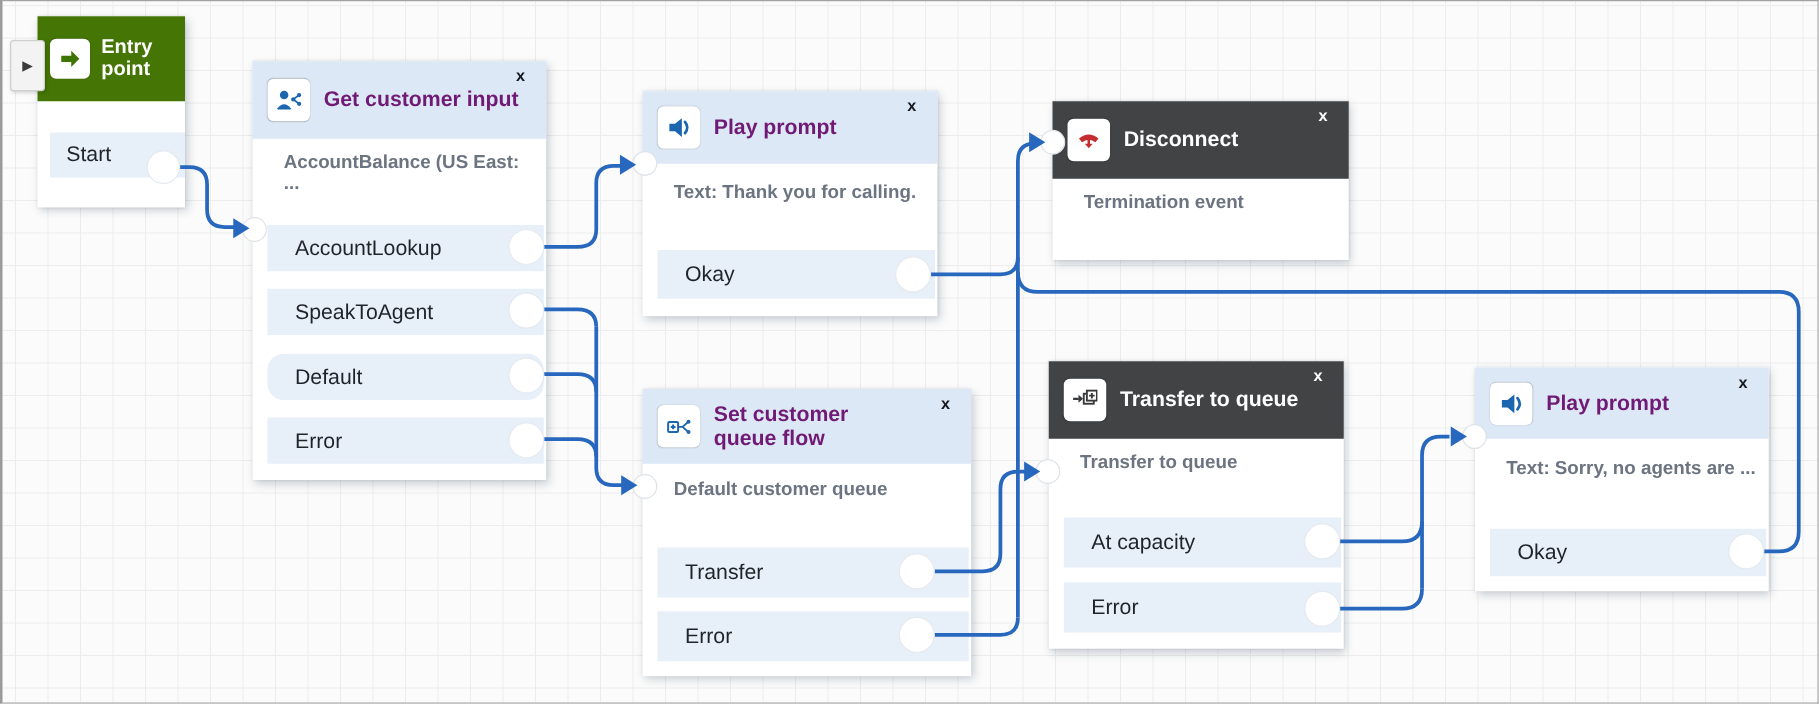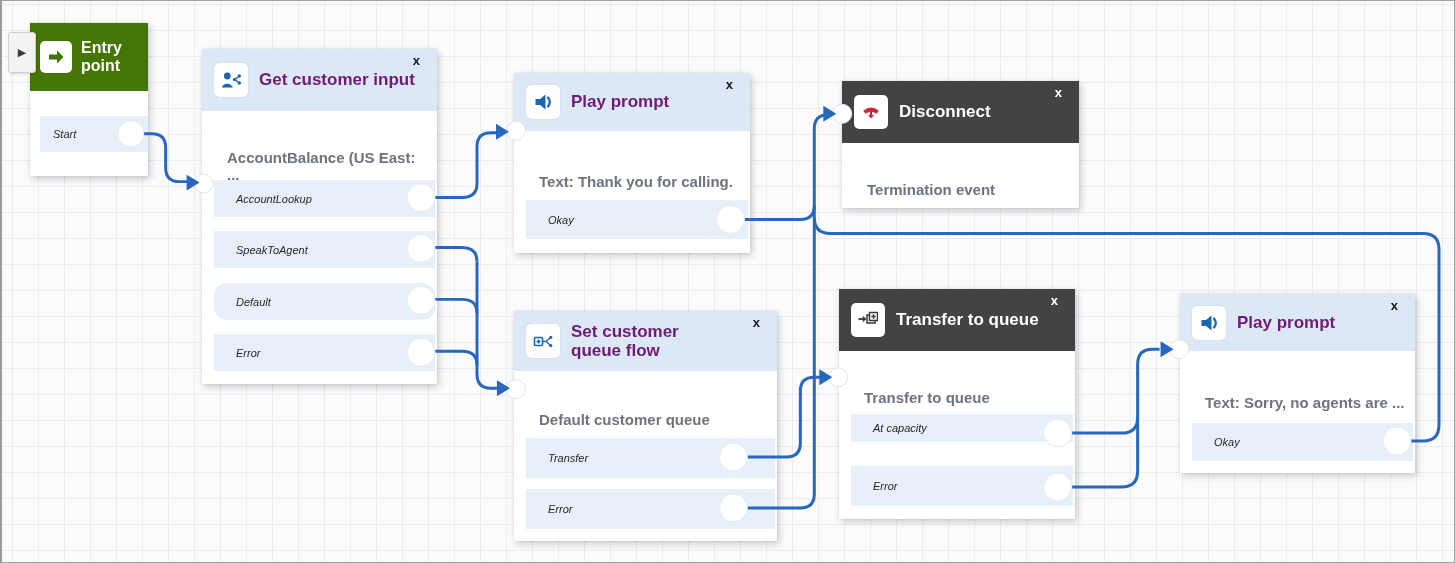--- a/index.html
+++ b/index.html
@@ -33,47 +33,47 @@
   .node-title.wrap{white-space:normal;}
   .header-dark .node-title, .header-green .node-title{color:#fff;}
   .header-green .node-title{font-size:16px;}
   .close-x{
     position:absolute; top:5px; right:17px; font-size:13px; font-weight:bold;
     color:#16191f; cursor:pointer; line-height:1;
   }
   .header-dark-x{color:#fff;}
   .node-desc{
     position:absolute; left:25px; right:10px; top:72px;
-    font-size:15px; font-weight:bold; color:#6b7480;margin-top:28px;
+    font-size:15px; font-weight:bold; color:#6b7480;
   }
   .out-row{
     position:absolute; left:12px; right:2px; height:38px; background:#e7eff8;
     display:flex; align-items:center; padding-left:22px;
-    font-size:11px; color:#1f242a;font-style:italic;
+    font-size:17px; color:#1f242a;
   }
   .entry-row{left:10px; right:0; padding-left:13px;}
   .overlay{position:absolute; inset:0; z-index:5; pointer-events:none;}
   .handle{
     position:absolute; left:6px; top:31px; width:28px; height:41px; z-index:10;
     background:#f3f3f3; border:1px solid #cfcfcf; border-radius:3px;
     display:flex; align-items:center; justify-content:center;
     box-shadow:1px 1px 3px rgba(0,0,0,.15); cursor:pointer;
     font-size:11px; color:#3a3a3a;
   }
 </style>
 </head>
 <body>
 
 <div class="canvas">
 
   <div class="handle">
     <span>▶</span>
   </div>
 
-  <div class="node" style="left:28px;top:22px;width:118px;height:153px;">
+  <div class="node" style="left:28px;top:12px;width:118px;height:153px;">
     <div class="node-header header-green" style="height:68px;padding:0 10px;gap:9px;">
       <span class="icon-box" style="width:32px;height:32px;">
         <svg width="20" height="20" viewBox="0 0 20 20">
             <path d="M3 7.5 h8 V3.5 L17.5 10 11 16.5 V12.5 H3 z" fill="#3e7502"></path>
           </svg>
       </span>
       <span class="node-title wrap">Entry point</span>
     </div>
     <div class="out-row entry-row" style="top:93px;height:36px;">
       <span>Start</span>
@@ -173,21 +173,21 @@
           <rect x="11.5" y="2.5" width="8" height="8" fill="#fff" stroke="#37393b" stroke-width="1.5"></rect>
           <path d="M15.5 4.3 v4.4 M13.3 6.5 h4.4" stroke="#37393b" stroke-width="1.5"></path>
           <path d="M0.5 9 h4.5" stroke="#37393b" stroke-width="1.8"></path>
           <path d="M4.8 5.8 L8.4 9 4.8 12.2 z" fill="#37393b"></path>
         </svg>
       </span>
       <span class="node-title">Transfer to queue</span>
       <span class="close-x header-dark-x">x</span>
     </div>
     <div class="node-desc">Transfer to queue</div>
-    <div class="out-row" style="top:125px;height:28px;">
+    <div class="out-row" style="top:125px;height:40px;">
         <span>At capacity</span>
       </div>
     <div class="out-row" style="top:177px;height:40px;">
         <span>Error</span>
       </div>
   </div>
 
   <div class="node" style="left:1178px;top:293px;width:235px;height:179px;">
     <div class="node-header header-light" style="height:57px;">
       <span class="icon-box">

